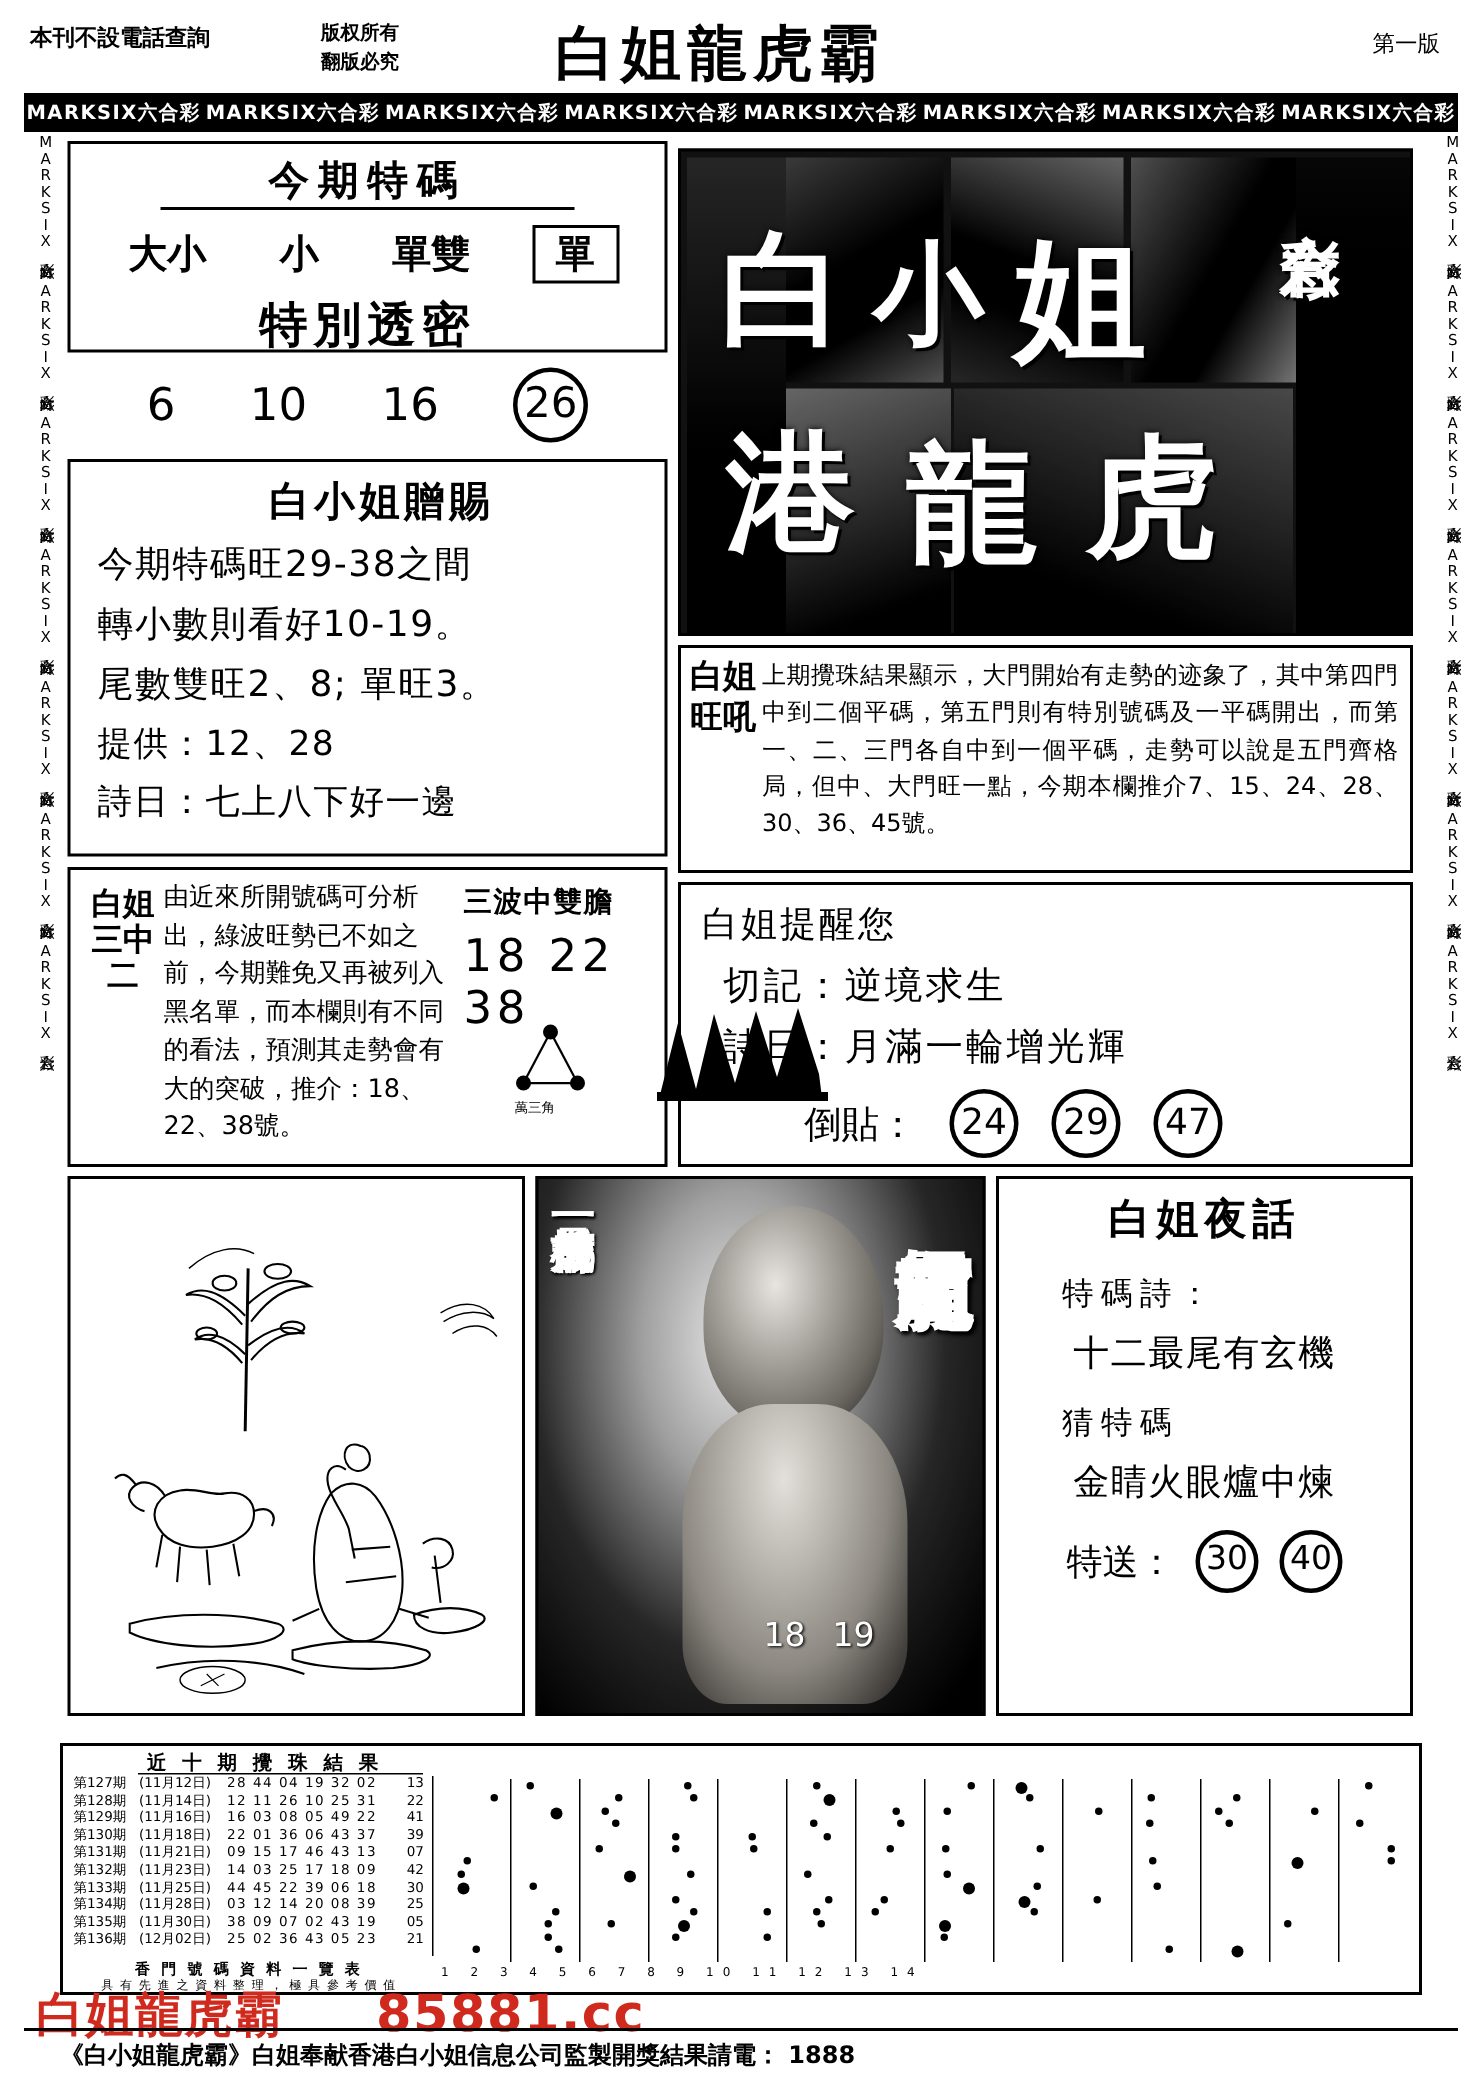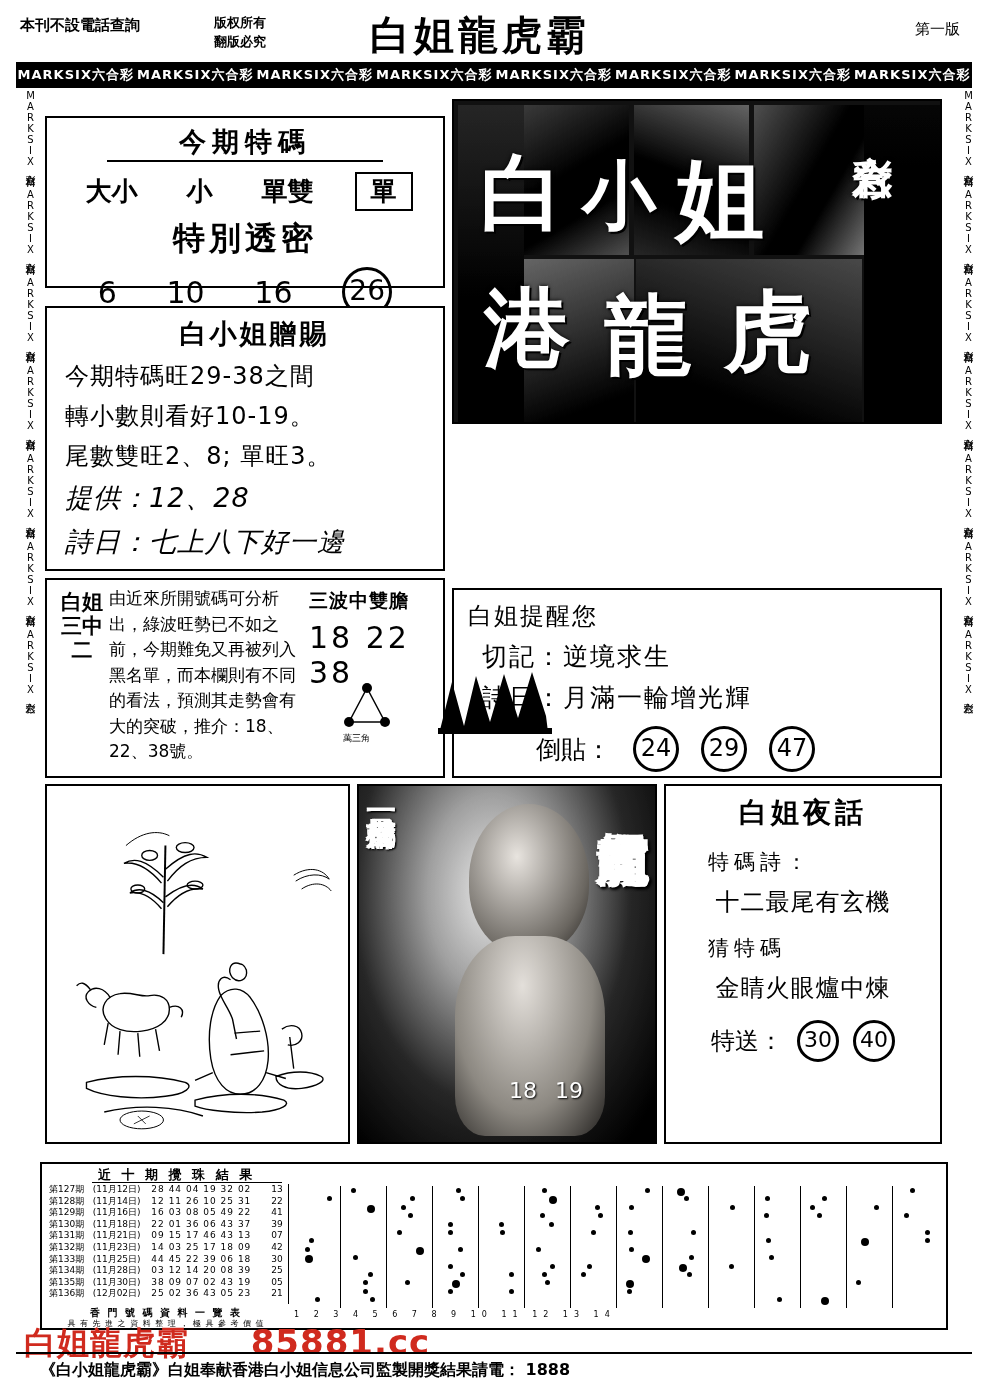--- a/index.html
+++ b/index.html
@@ -22,35 +22,35 @@
   .rail{position:absolute;top:90px;width:22px;height:1238px;font-size:10px;line-height:11px;letter-spacing:0px;writing-mode:vertical-rl;text-orientation:upright;overflow:hidden;color:#000;}
   .rail.left{left:14px;}
   .rail.right{right:14px;}
 
   
   .frame{position:absolute;left:40px;top:94px;width:908px;height:1060px;}
 
   .box{position:absolute;border:2px solid #000;box-sizing:border-box;background:#fff;}
 
   
-  #bxTema{left:5px;top:22px;width:400px;height:172px;}
+  #bxTema{left:5px;top:0;width:400px;height:141px;}
   .tema-title{text-align:center;font-size:27px;font-weight:bold;letter-spacing:6px;margin-top:6px;font-family:"DejaVu Serif","Liberation Serif",serif;position:relative;}
   .tema-title:after{content:"";position:absolute;left:60px;right:60px;bottom:-2px;height:2px;background:#000;}
   .tema-row{display:flex;align-items:center;justify-content:space-around;margin-top:12px;font-size:26px;font-weight:bold;padding:0 14px;}
   .tema-row .cell{padding:2px 8px;}
   .tema-row .boxed{border:2px solid #000;padding:0px 14px;}
   .tema-sub{text-align:center;font-size:32px;font-weight:bold;letter-spacing:4px;margin-top:6px;font-family:"DejaVu Serif","Liberation Serif",serif;}
   .tema-nums{display:flex;align-items:center;justify-content:space-around;font-size:30px;margin-top:6px;padding:0 26px;}
   .circled{display:inline-block;width:44px;height:44px;line-height:42px;border:3px solid #000;border-radius:50%;text-align:center;font-size:28px;}
 
   
   #bxGift{left:5px;top:212px;width:400px;height:265px;}
   .gift-title{text-align:center;font-size:27px;font-weight:bold;letter-spacing:3px;margin-top:8px;font-family:"DejaVu Serif","Liberation Serif",serif;padding-left:19px;}
   .gift-line{font-size:24px;margin:8px 0 0 18px;letter-spacing:1px;}
-  .gift-line.sm{font-size:27px;font-style:italic;}
+  .gift-line.sm{font-size:23px;}
 
   
   #bxThree{left:5px;top:484px;width:400px;height:200px;}
   .three-left{position:absolute;left:6px;top:10px;width:58px;font-size:21px;font-weight:bold;text-align:center;line-height:1.15;font-family:"DejaVu Serif","Liberation Serif",serif;}
   .three-body{position:absolute;left:62px;top:6px;width:200px;font-size:17px;line-height:1.5;}
   .three-right{position:absolute;left:262px;top:8px;width:134px;text-align:left;}
   .three-right .t{font-size:19px;font-weight:bold;letter-spacing:1px;}
   .three-right .n{font-size:30px;letter-spacing:3px;margin-top:6px;}
   .tri{position:absolute;left:280px;top:96px;width:80px;height:70px;}
   .tri .lbl{position:absolute;left:16px;top:56px;font-size:9px;text-align:right;}
@@ -218,20 +218,24 @@
         <div class="brush b1">白</div>
         <div class="brush b2">小</div>
         <div class="brush b3">姐</div>
         <div class="brush b4">港</div>
         <div class="brush b5">龍</div>
         <div class="brush b6">虎</div>
         <div class="brush b7">六合彩</div>
       </div>
     </div>
 
+    <div class="box" id="bxNews">
+      <div class="news-left">白姐旺吼</div>
+      <div class="news-body">上期攪珠結果顯示，大門開始有走勢的迹象了，其中第四門中到二個平碼，第五門則有特別號碼及一平碼開出，而第一、二、三門各自中到一個平碼，走勢可以說是五門齊格局，但中、大門旺一點，今期本欄推介7、15、24、28、30、36、45號。</div>
+    </div>
 
     <div class="box" id="bxRemind">
       <div class="rm-title">白姐提醒您</div>
       <div class="rm-line">切記：逆境求生</div>
       <div class="rm-line">詩日：月滿一輪增光輝</div>
       <div class="rm-bottom">
         <span>倒貼：</span>
         <span class="circled">24</span>
         <span class="circled">29</span>
         <span class="circled">47</span>

